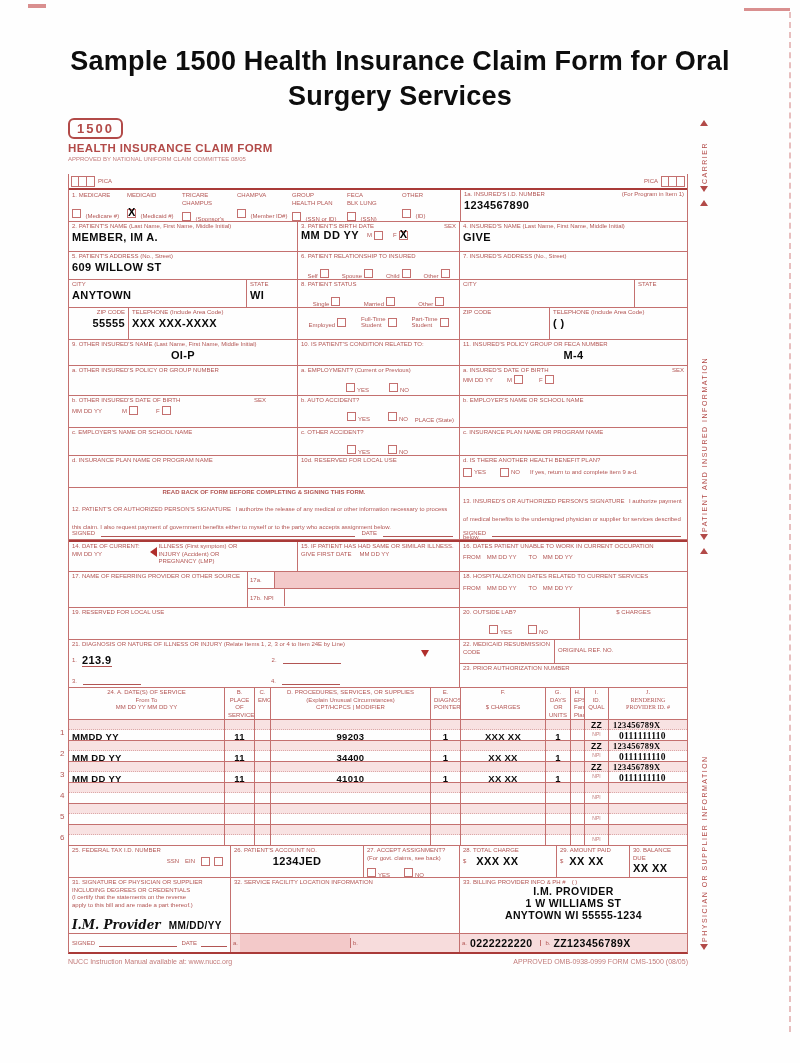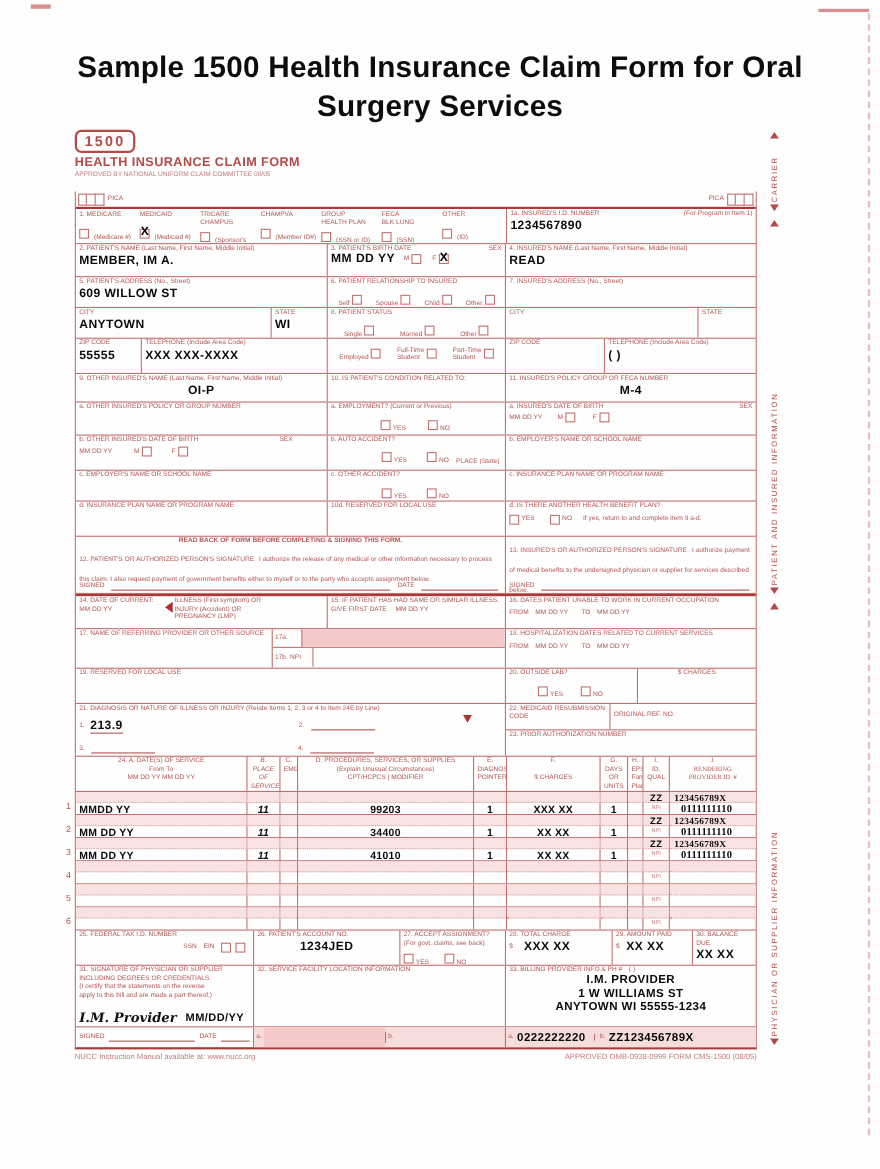--- a/index.html
+++ b/index.html
@@ -59,21 +59,21 @@
   .arrow-down { width:0; height:0; border-left:4px solid transparent; border-right:4px solid transparent; border-top:7px solid #b02e2c; display:inline-block; }
 
   
   .tcell { text-align:center; }
   .svc { display:flex; height:21px; border-bottom:1px solid #c4706f; position:relative; }
   .line-no { position:absolute; left:-9px; top:8px; font-size:8px; color:#b25553; }
   .sc { border-right:1px solid #c4706f; height:100%; position:relative; }
   .sc:last-child { border-right:none; }
   .sc .top { height:10px; background:#f8e2e2; border-bottom:1px dotted #dba8a8; font-size:8.5px; }
   .sc .bot { height:10px; padding-top:1px; }
-  .w-a { width:156px; } .w-b { width:30px;font-style:italic; } .w-c { width:16px; } .w-d { width:160px; }
+  .w-a { width:156px; } .w-b { width:30px; } .w-c { width:16px; } .w-d { width:160px; }
   .w-e { width:30px; } .w-f { width:85px; } .w-g { width:25px; } .w-h { width:14px; }
   .w-i { width:24px; } .w-j { flex:1;font-family:Liberation Serif, serif; }
   .npi-tag { font-size:5px; color:#c27b7a; }
   .footer { display:flex; justify-content:space-between; margin-top:4px; }
   .footer div { font-size:7px; color:#c27b7a; }
   .sig-script { font-family:"DejaVu Serif",serif; font-style:italic; font-weight:bold; font-size:12px; color:#111; }
   .yn { font-size:6px; color:#b25553; margin-right:2px; }
   .flexrow { display:flex; align-items:center; }
   .center { text-align:center; }
 </style>
@@ -192,21 +192,21 @@
                 <span class="mk"></span>
               </span>
             <span class="tli" style="margin-left:10px;">F</span>
             <span class="cb" style="margin-left:2px;">
                 <span class="mk">X</span>
               </span>
           </div>
         </div>
         <div class="c" style="flex:1;">
           <span class="tl">4. INSURED'S NAME (Last Name, First Name, Middle Initial)</span>
-          <div class="v">READ</div>
+          <div class="v">GIVE</div>
         </div>
       </div>
 
       <div class="r" style="height:28px;">
         <div class="c" style="width:229px;">
           <span class="tl">5. PATIENT'S ADDRESS (No., Street)</span>
           <div class="v">609 WILLOW ST</div>
         </div>
         <div class="c" style="width:162px;">
           <span class="tl">6. PATIENT RELATIONSHIP TO INSURED</span>
@@ -244,21 +244,21 @@
           <span class="tl">CITY</span>
           <div class="v"></div>
         </div>
         <div class="c" style="flex:1;">
           <span class="tl">STATE</span>
           <div class="v"></div>
         </div>
       </div>
 
       <div class="r" style="height:32px;">
-        <div class="c" style="width:60px;">
+        <div class="c" style="width:60px;text-align:right;">
           <span class="tl">ZIP CODE</span>
           <div class="v">55555</div>
         </div>
         <div class="c" style="width:169px;">
           <span class="tl">TELEPHONE (Include Area Code)</span>
           <div class="v">XXX XXX-XXXX</div>
         </div>
         <div class="c" style="width:162px;">
           <div class="flexrow" style="margin-top:4px; justify-content:space-around;">
             <span><span class="yn">Employed</span><span class="cb"></span></span>

